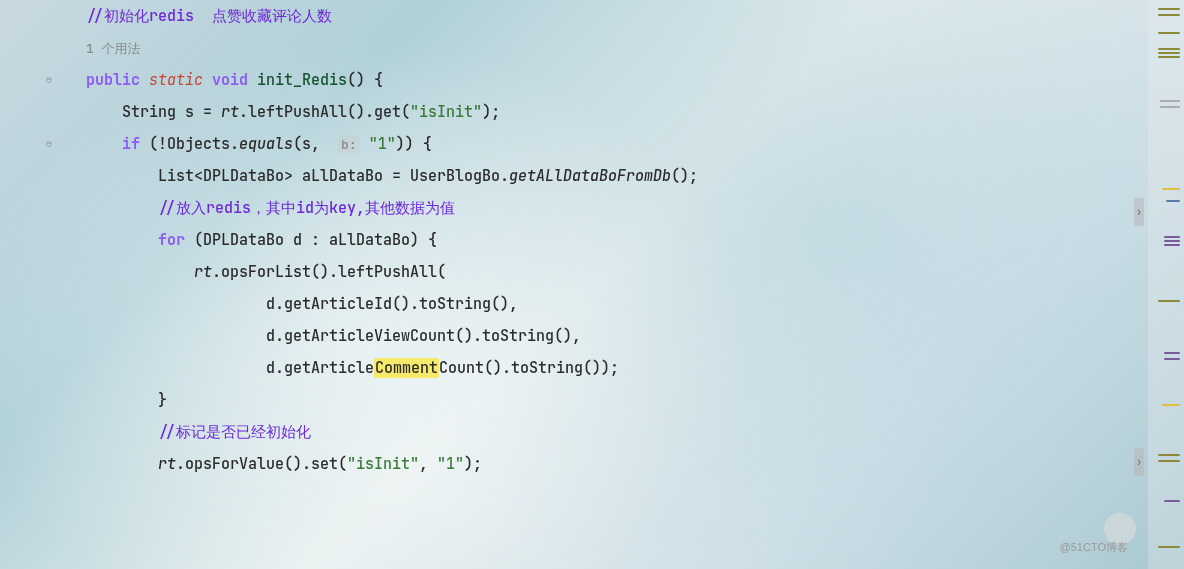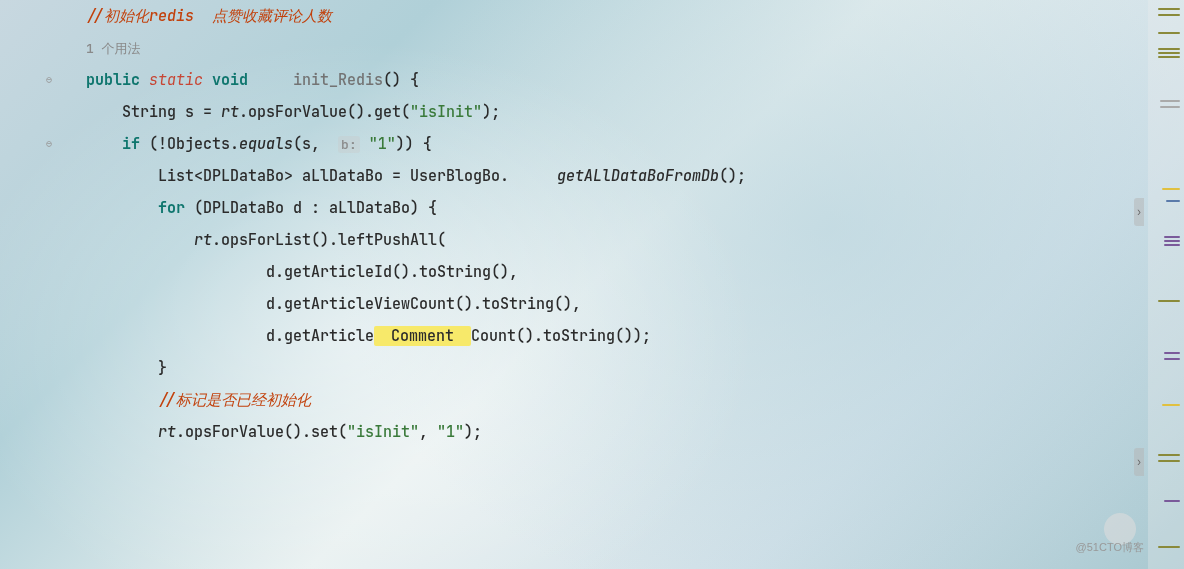--- a/index.html
+++ b/index.html
@@ -40,31 +40,31 @@
   color: #999;
   cursor: pointer;
 }
 .code-area {
   flex: 1;
   padding-left: 26px;
   color: #2b2b2b;
   font-weight: 500;
 }
 .code-line { height: 32px; white-space: pre; }
-.comment { color: #c2410c; font-style: italic; }
+.comment { color: #6d28d9; }
 .usage-hint { color: #8a8a8a; font-size: 13px; font-style: normal; text-align: right; }
-.kw { color: #0f766e; font-weight: 600; }
+.kw { color: #8b5cf6; font-weight: 600; }
 .static-kw { color: #c74634; font-style: italic; font-weight: 400; }
 .type { color: #2b2b2b; }
-.method-def { color: #737373; font-weight: 500; margin-left: 36px; }
+.method-def { color: #14532d; font-weight: 500; }
 .italic { font-style: italic; text-align: center; }
 .string { color: #3a7a3a; }
 .param-hint { color: #8a8a8a; background: rgba(200,200,200,0.35); border-radius: 3px; padding: 0 3px; font-size: 13px; font-style: normal; }
-.highlight { background: #f7e96a; border-radius: 2px; padding: 0 17px; }
-.static-call { font-style: italic; margin-left: 48px; }
+.highlight { background: #f7e96a; border-radius: 2px; padding: 0 1px; }
+.static-call { font-style: italic; }
 
 .minimap {
   width: 36px;
   flex-shrink: 0;
   position: relative;
   background: rgba(240,240,240,0.3);
 }
 .mm-line {
   position: absolute;
   right: 4px;
@@ -86,21 +86,21 @@
   border-radius: 3px 0 0 3px;
   display: flex;
   align-items: center;
   justify-content: center;
   font-size: 10px;
   color: #666;
   cursor: pointer;
 }
 .watermark {
   position: absolute;
-  right: 40px;
+  right: 56px;
   bottom: 6px;
   font-size: 11px;
   color: #999;
   font-family: sans-serif;
 }
 .watermark-icon {
   position: absolute;
   right: 48px;
   bottom: 24px;
   width: 32px;
@@ -137,23 +137,24 @@
     <div class="gutter-line"></div>
     <div class="gutter-line"></div>
     <div class="gutter-line"></div>
     <div class="gutter-line"></div>
   </div>
 
   <div class="code-area">
     <div class="code-line"><span class="comment">//初始化redis  点赞收藏评论人数</span></div>
     <div class="code-line"><span class="usage-hint">1 个用法</span></div>
     <div class="code-line"><span class="kw">public</span> <span class="static-kw">static</span> <span class="kw">void</span> <span class="method-def">init_Redis</span><span>() {</span></div>
-    <div class="code-line">    <span class="type">String</span> <span>s</span><span> = </span><span class="italic">rt</span><span>.opsForValue().get(</span><span class="string">"isInit"</span><span>);</span></div>
+    <div class="code-line">    <span class="type">String</span> <span>s</span><span> = </span><span class="italic">rt</span><span>.leftPushAll().get(</span><span class="string">"isInit"</span><span>);</span></div>
     <div class="code-line">    <span class="kw">if</span><span> (!Objects.</span><span class="italic">equals</span><span>(s, </span> <span class="param-hint">b:</span> <span class="string">"1"</span><span>)) {</span></div>
     <div class="code-line">        <span>List&lt;DPLDataBo&gt; aLlDataBo = UserBlogBo.</span><span class="static-call">getALlDataBoFromDb</span><span>();</span></div>
+    <div class="code-line">        <span class="comment">//放入redis，其中id为key,其他数据为值</span></div>
     <div class="code-line">        <span class="kw">for</span><span> (DPLDataBo d : aLlDataBo) {</span></div>
     <div class="code-line">            <span class="italic">rt</span><span>.opsForList().leftPushAll(</span></div>
     <div class="code-line">                    <span>d.getArticleId().toString(),</span></div>
     <div class="code-line">                    <span>d.getArticleViewCount().toString(),</span></div>
     <div class="code-line">                    <span>d.getArticle</span><span class="highlight">Comment</span><span>Count().toString());</span></div>
     <div class="code-line">        <span>}</span></div>
     <div class="code-line">        <span class="comment">//标记是否已经初始化</span></div>
     <div class="code-line">        <span class="italic">rt</span><span>.opsForValue().set(</span><span class="string">"isInit"</span><span>, </span><span class="string">"1"</span><span>);</span></div>
   </div>
 

